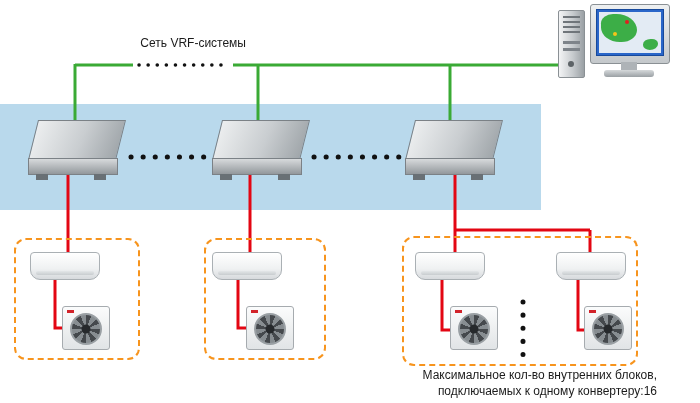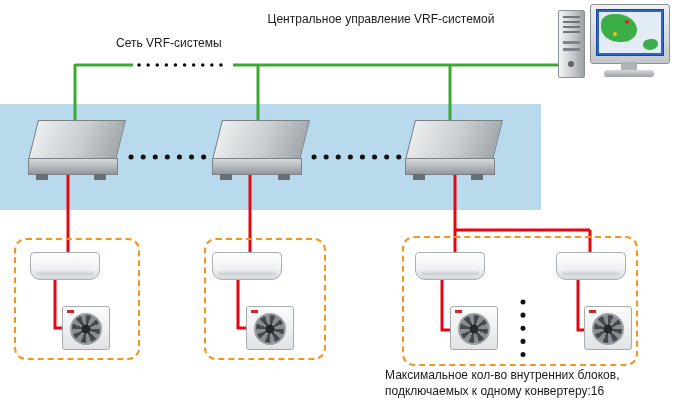--- a/index.html
+++ b/index.html
@@ -144,16 +144,15 @@
         <div class="map g1"></div>
         <div class="map g2"></div>
         <div class="mdot d1"></div>
         <div class="mdot d2"></div>
       </div>
     </div>
   </div>
   <div class="mon-neck"></div>
   <div class="mon-base"></div>
 
-  <div class="lbl" style="left:250px;top:12px;width:262px;text-align:center;z-index:3;">Центральное управление VRF-системой</div>
-  <div class="lbl" style="left:116px;top:36px;width:130px;z-index:3;">Сеть VRF-системы</div>
-  <div class="lbl" style="left:385px;top:368px;width:272px;text-align:left;z-index:3;">Максимальное кол-во внутренних блоков, подключаемых к одному конвертеру:16</div>
+  <div class="lbl" style="left:116px;top:36px;width:130px;z-index:3;text-align:right;">Сеть VRF-системы</div>
+  <div class="lbl" style="left:385px;top:368px;width:272px;text-align:right;z-index:3;">Максимальное кол-во внутренних блоков, подключаемых к одному конвертеру:16</div>
 </div>
 
 </body></html>

